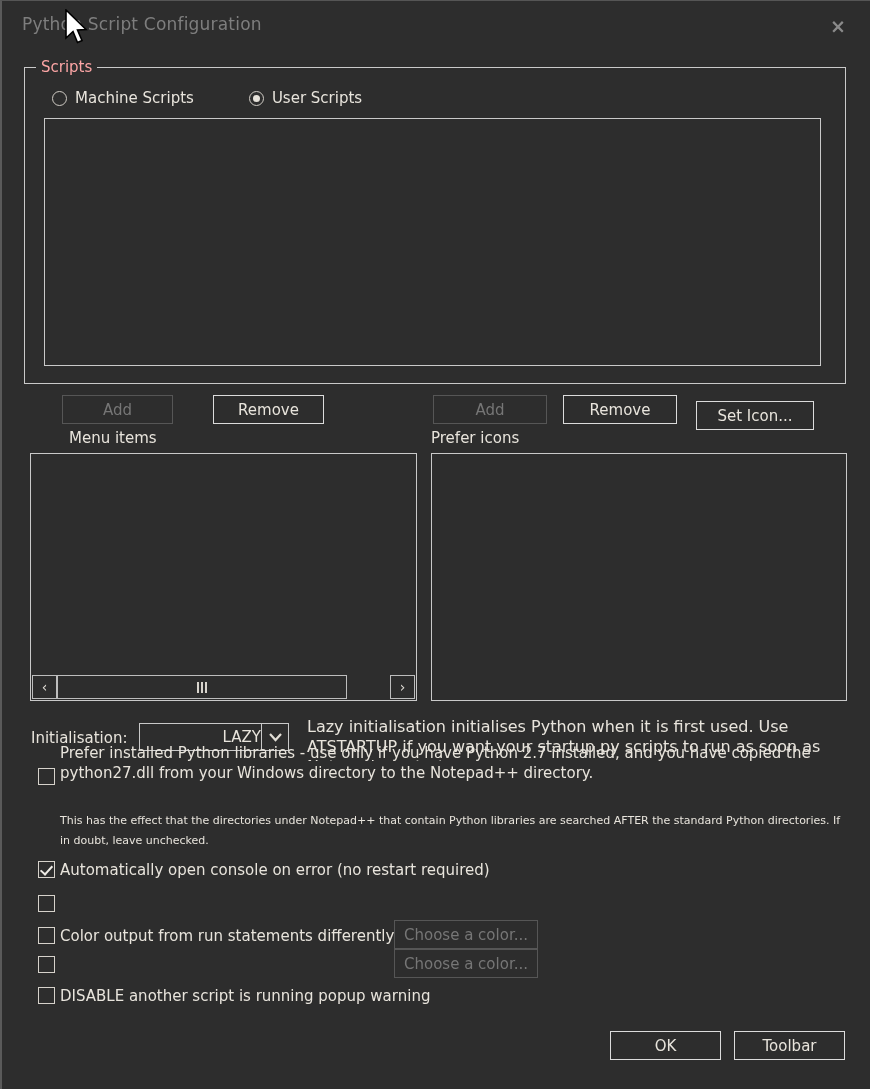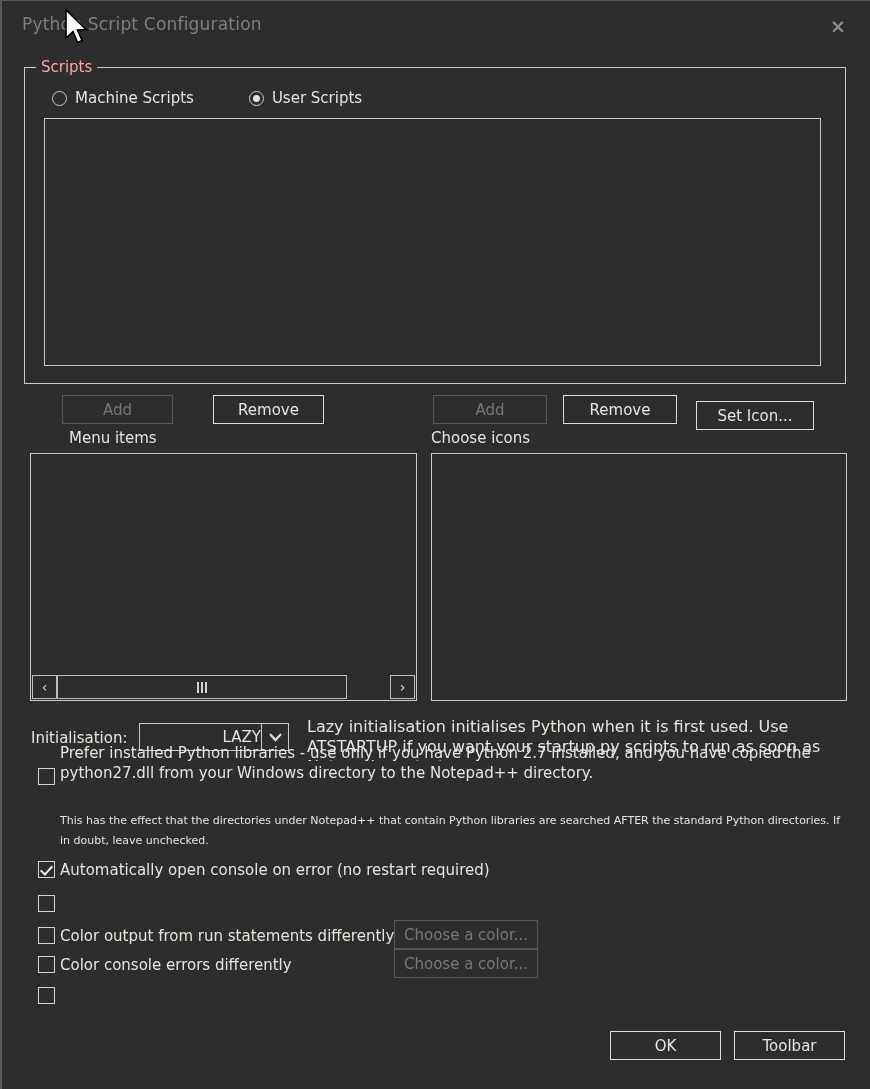--- a/index.html
+++ b/index.html
@@ -351,21 +351,21 @@
 
   <div class="script-list"></div>
 
   <button class="btn disabled" id="btn-add-script">Add</button>
   <button class="btn" id="btn-remove-script">Remove</button>
   <button class="btn disabled" id="btn-add-toolbar">Add</button>
   <button class="btn" id="btn-remove-toolbar">Remove</button>
   <button class="btn" id="btn-set-icon">Set Icon...</button>
 
   <div class="list-label" id="label-menu-items">Menu items</div>
-  <div class="list-label" id="label-toolbar-icons">Choose icons</div>
+  <div class="list-label" id="label-toolbar-icons">Prefer icons</div>
 
   <div class="listbox" id="listbox-menu-items">
     <div class="hscroll">
       <div class="scroll-arrow">‹</div>
       <div class="scroll-track">
         <div class="scroll-thumb">
           <span class="grip"></span>
         </div>
       </div>
       <div class="scroll-arrow">›</div>
@@ -392,24 +392,24 @@
   <div class="chk-box checked" id="chk2"></div>
   <div class="chk-text" id="chk2-text">Automatically open console on error (no restart required)</div>
 
   <div class="chk-box" id="chk3"></div>
 
   <div class="chk-box" id="chk4"></div>
   <div class="chk-text" id="chk4-text">Color output from run statements differently</div>
   <button class="btn disabled" id="btn-color-1">Choose a color...</button>
 
   <div class="chk-box" id="chk5"></div>
-  <div class="chk-text" id="chk5-text">Color console errors differently</div>
   <button class="btn disabled" id="btn-color-2">Choose a color...</button>
 
   <div class="chk-box" id="chk6"></div>
+  <div class="chk-text" id="chk6-text">DISABLE another script is running popup warning</div>
 
   <button class="btn" id="btn-ok">OK</button>
   <button class="btn" id="btn-cancel">Toolbar</button>
 
   <div class="cursor">
     <svg width="26" height="40" viewBox="0 0 26 40" aria-hidden="true">
       <path d="M2 1 L2 29 L9 22.5 L13.5 33.5 L18 31.5 L13.5 21 L22 20.5 Z" fill="#ffffff" stroke="#000000" stroke-width="1.6" stroke-linejoin="miter"></path>
     </svg>
   </div>
 

